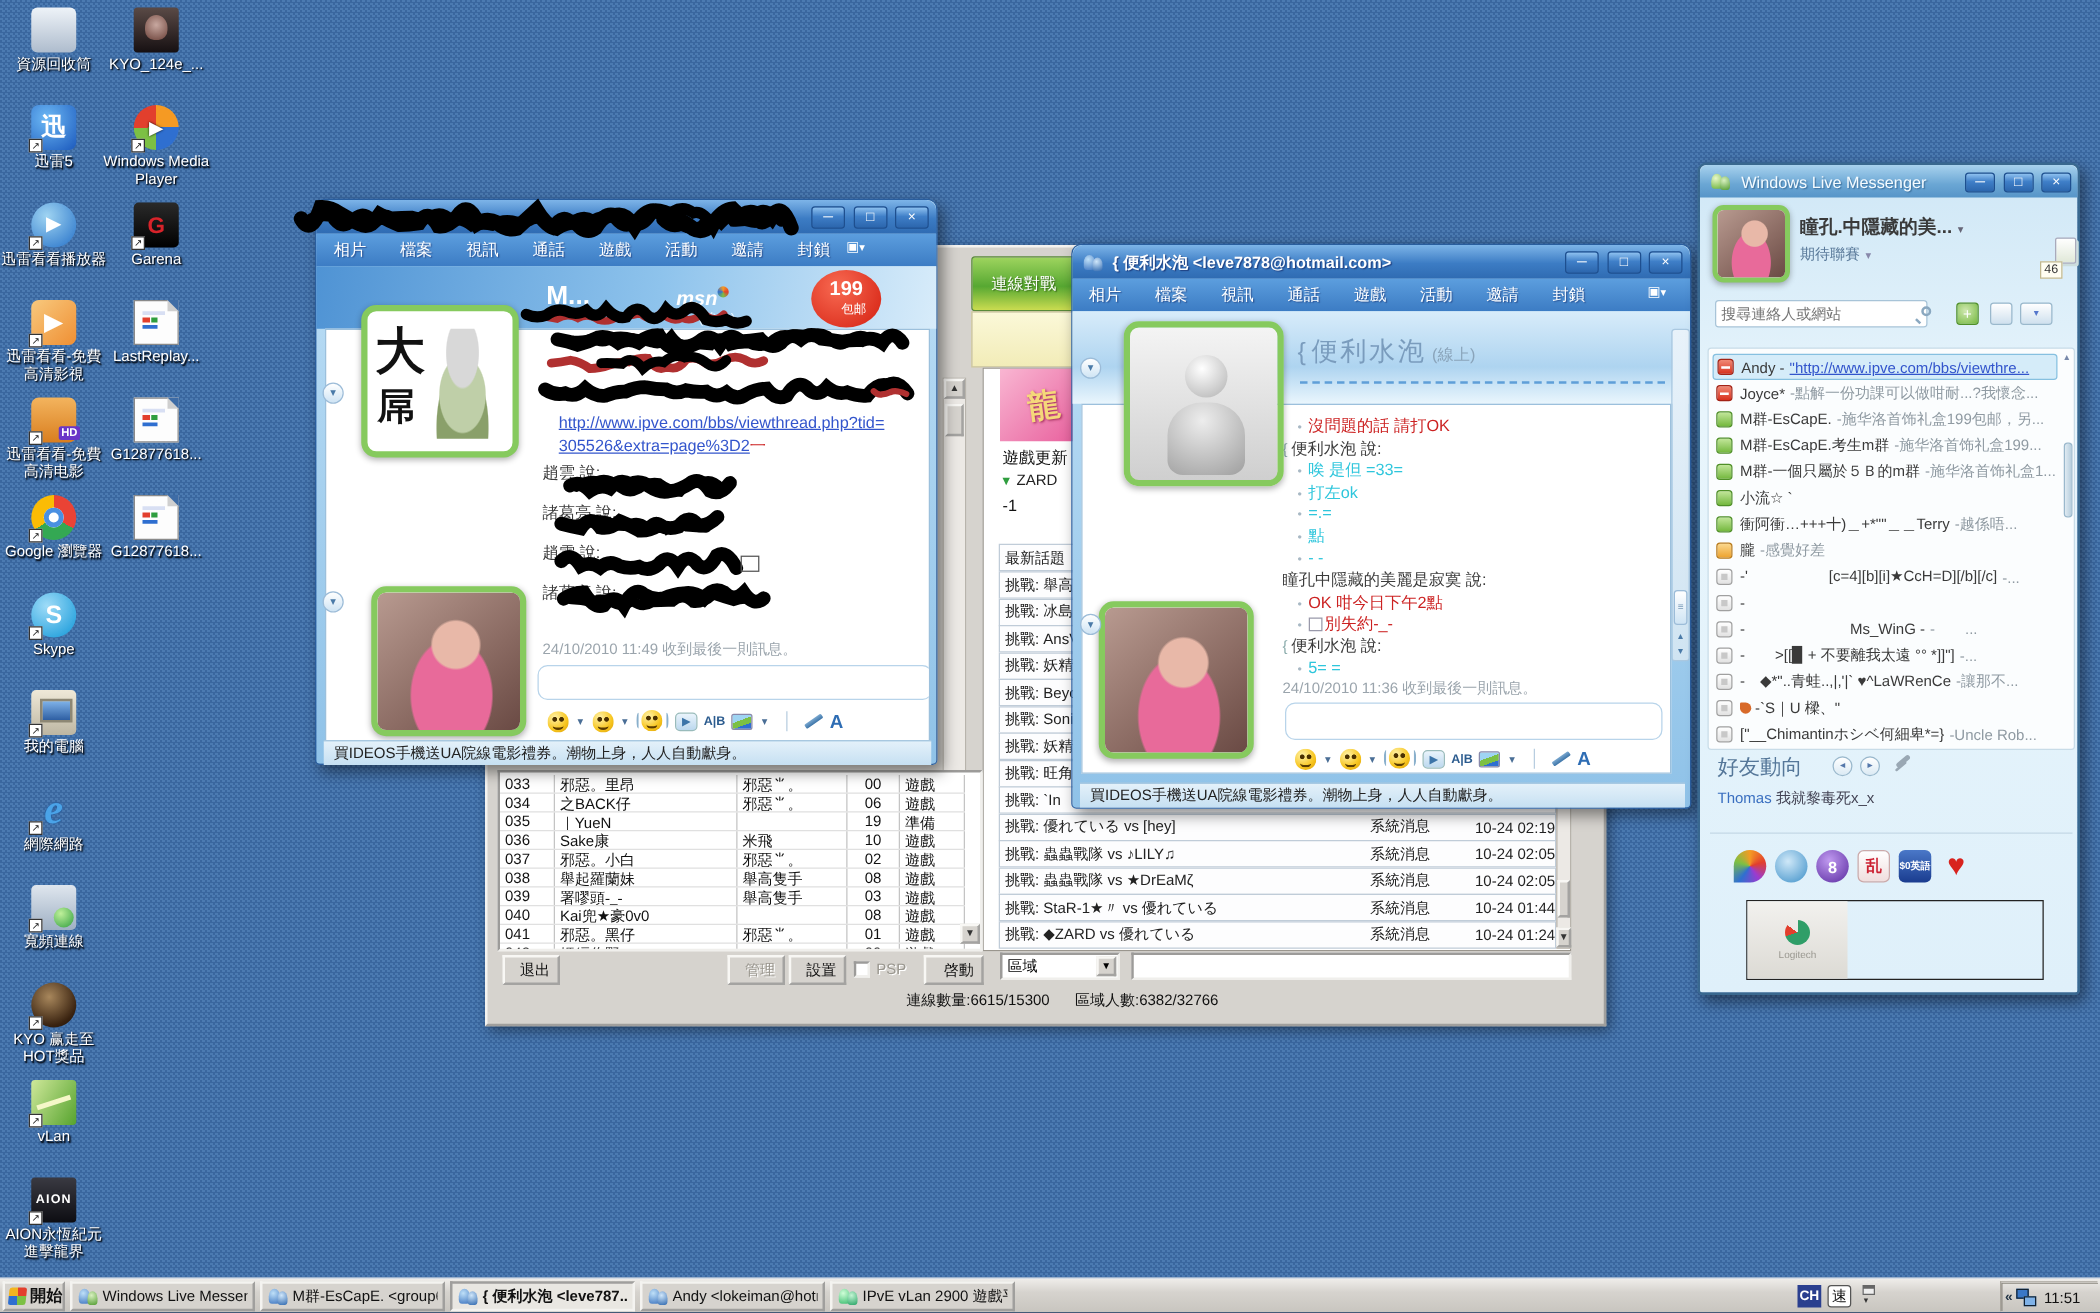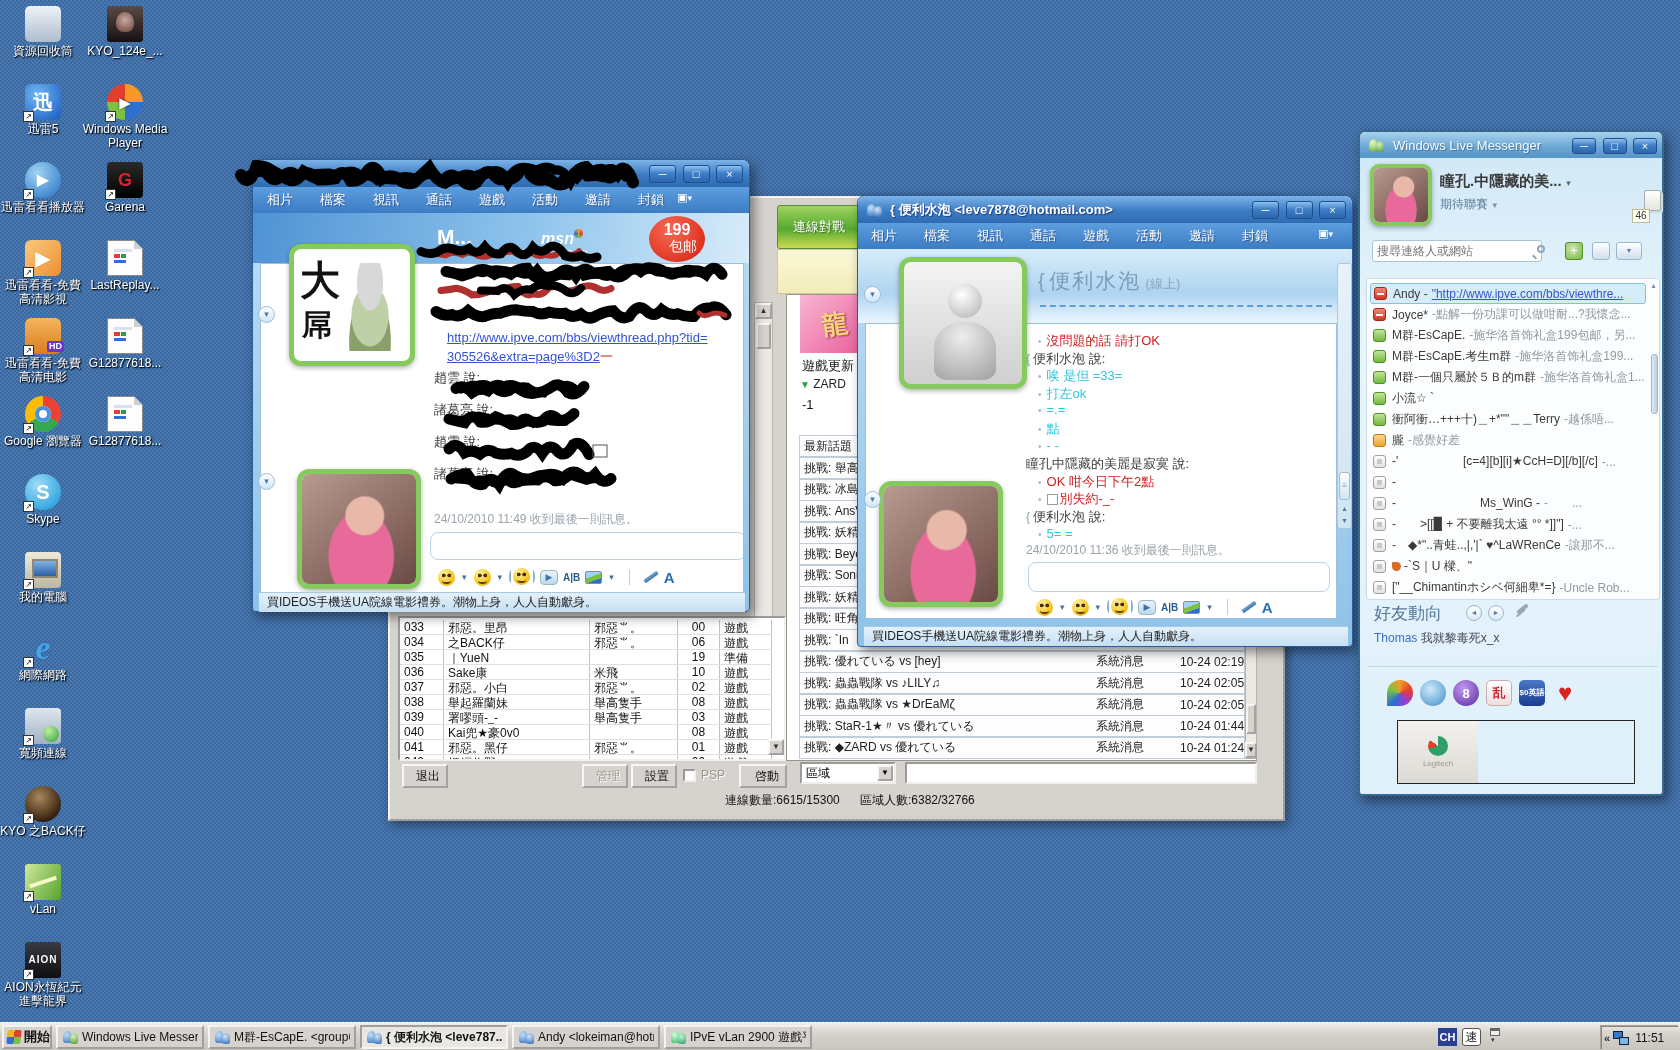--- a/index.html
+++ b/index.html
@@ -176,21 +176,21 @@
       <div class="dicon" style="left: 0px; top: 708px;">
         <div class="ig ic-broadband">
           <span class="sc">↗</span>
         </div>
         <div class="dlabel">寬頻連線</div>
       </div>
       <div class="dicon" style="left: 0px; top: 786px;">
         <div class="ig ic-war3">
           <span class="sc">↗</span>
         </div>
-        <div class="dlabel">KYO 之BACK仔</div>
+        <div class="dlabel">KYO 赢走至HOT獎品</div>
       </div>
       <div class="dicon" style="left: 0px; top: 864px;">
         <div class="ig ic-vlan">
           <span class="sc">↗</span>
         </div>
         <div class="dlabel">vLan</div>
       </div>
       <div class="dicon" style="left: 0px; top: 942px;">
         <div class="ig ic-aion">
           <span class="gg">AION</span>
@@ -426,21 +426,21 @@
       </div>
     <div class="abs" style="left:424px;top:31px;width:30px;height:18px;color:#fff;font-size:11px;">▣<span style="font-size:9px;">▾</span></div>
     <div class="abs" style="left:0;top:53px;width:100%;height:50px;background:linear-gradient(100deg,#4f93d4,#8ec3ec 55%,#d8ecfa);overflow:hidden;">
       <span class="abs" style="left:184px;top:12px;color:#fff;font-size:21px;font-weight:bold;">M...</span>
       <span class="abs" style="left:288px;top:16px;color:#fff;font-weight:bold;font-style:italic;font-size:16px;">
         <span>msn</span><span style="display:inline-block;width:9px;height:9px;border-radius:50%;background:conic-gradient(#f59a23,#e23f2d,#7cc044,#2f6fd0,#f59a23);vertical-align:super;"></span>
       </span>
       <span class="abs" style="left:306px;top:34px;color:#eaf6ff;font-size:11px;">(線上)</span>
       <span class="abs" style="left:396px;top:3px;width:56px;height:46px;border-radius:50%;background:radial-gradient(circle at 38% 30%,#f86a52,#d41f10);display:flex;flex-direction:column;align-items:center;justify-content:center;color:#fff;">
         <b style="font-size:16px;line-height:1;">199</b>
-        <span style="font-size:14px;margin-left:12px;">包邮</span>
+        <span style="font-size:10px;margin-left:12px;">包邮</span>
       </span>
     </div>
     <div class="abs" style="left:7px;top:103px;width:484px;height:330px;background:#fff;border:1px solid #9cc0dc;overflow:hidden;">
       <a class="abs" style="left:186px;top:66px;font-size:13px;color:#3355cc;text-decoration:underline;white-space:nowrap;">http://www.ipve.com/bbs/viewthread.php?tid=</a>
       <span class="abs" style="left:186px;top:84px;font-size:13px;white-space:nowrap;">
         <a style="color:#3355cc;text-decoration:underline;">305526&amp;extra=page%3D2</a><span style="color:#cc2222;">一</span>
       </span>
       <div id="c1names">
           <div class="msgline m-name" style="left: 173px; top: 105px;">趙雲 說:</div>
           <div class="msgline m-name" style="left: 173px; top: 137px;">諸葛亮 說:</div>

